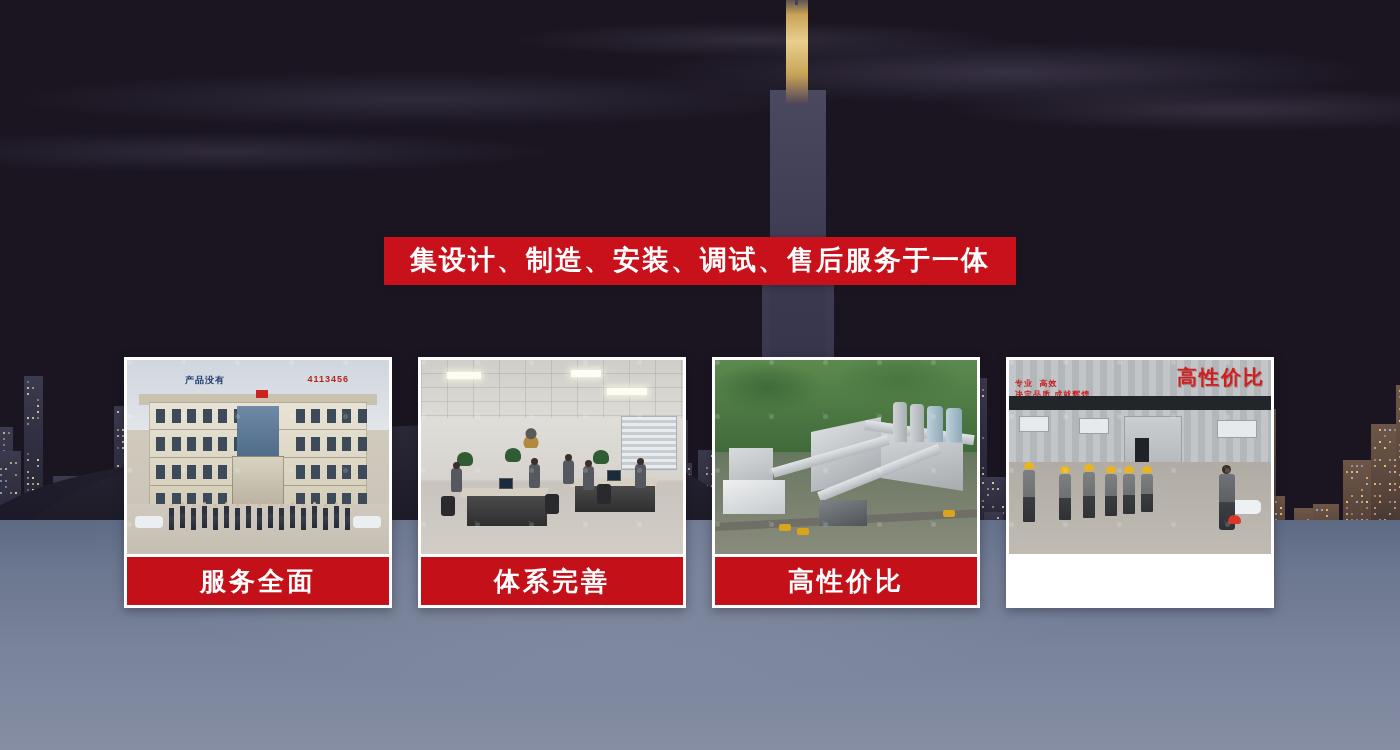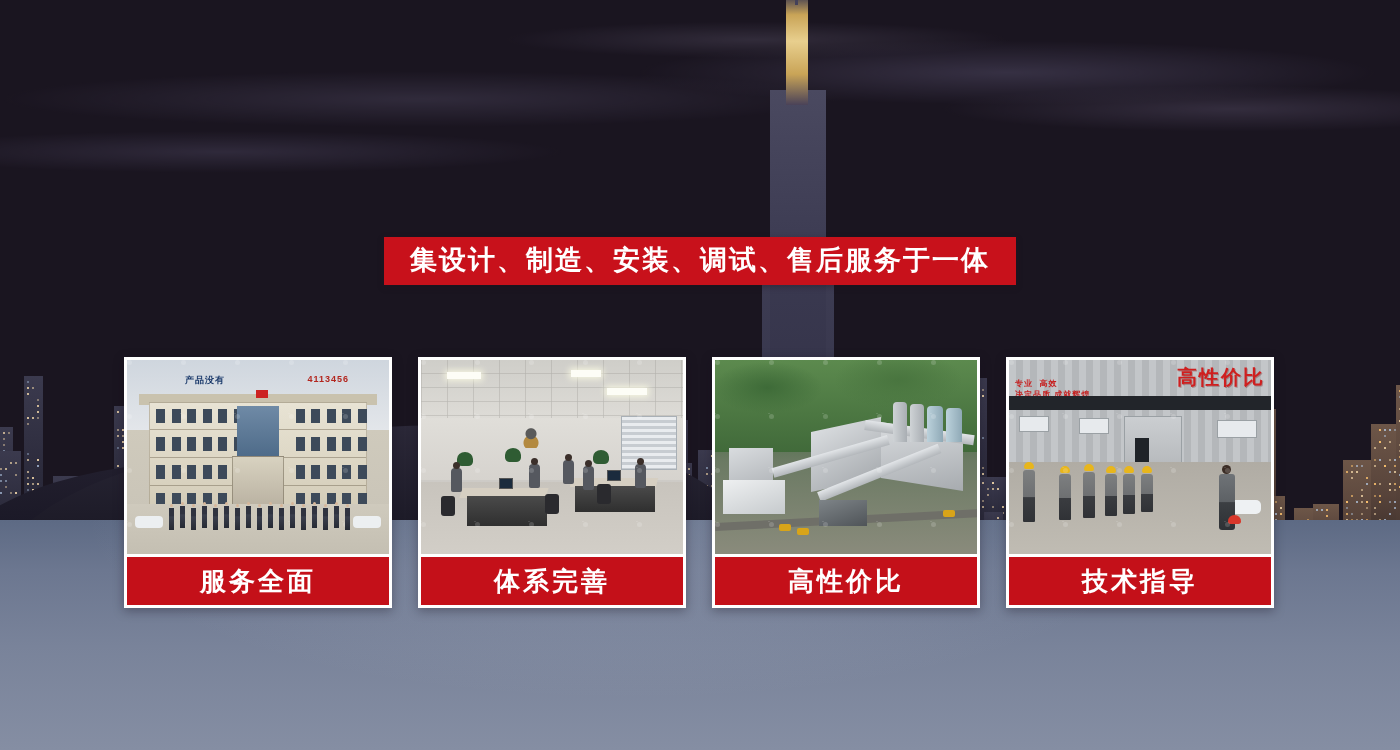--- a/index.html
+++ b/index.html
@@ -2663,17 +2663,16 @@
               <b style="left: 162px; top: 108px;"></b>
               <b style="left: 216px; top: 108px;"></b>
               <b style="left: 0px; top: 162px;"></b>
               <b style="left: 54px; top: 162px;"></b>
               <b style="left: 108px; top: 162px;"></b>
               <b style="left: 162px; top: 162px;"></b>
               <b style="left: 216px; top: 162px;"></b>
             </div>
         </div>
       </div>
-      <div class="card-cap">技术指导</div>
     </div>
 
   </div>
 </div>
 
 </body></html>

